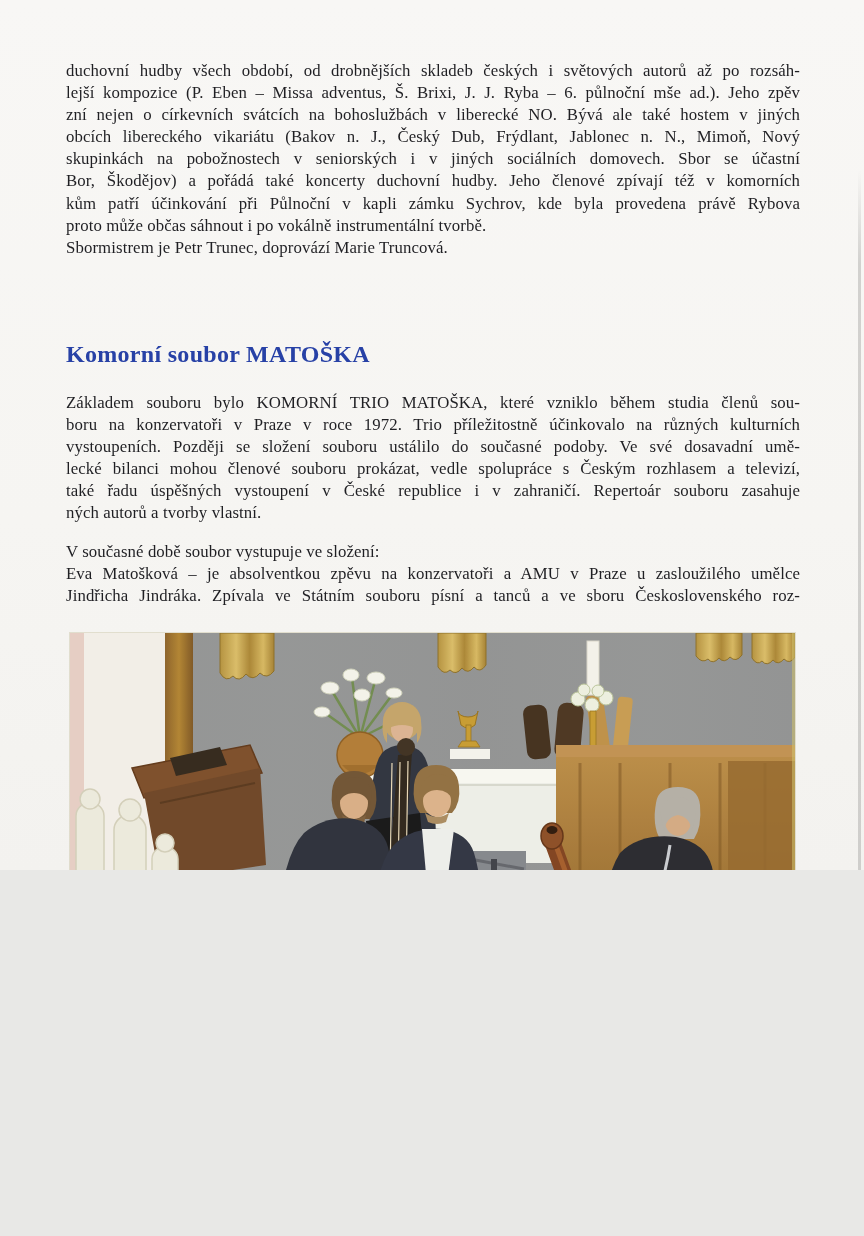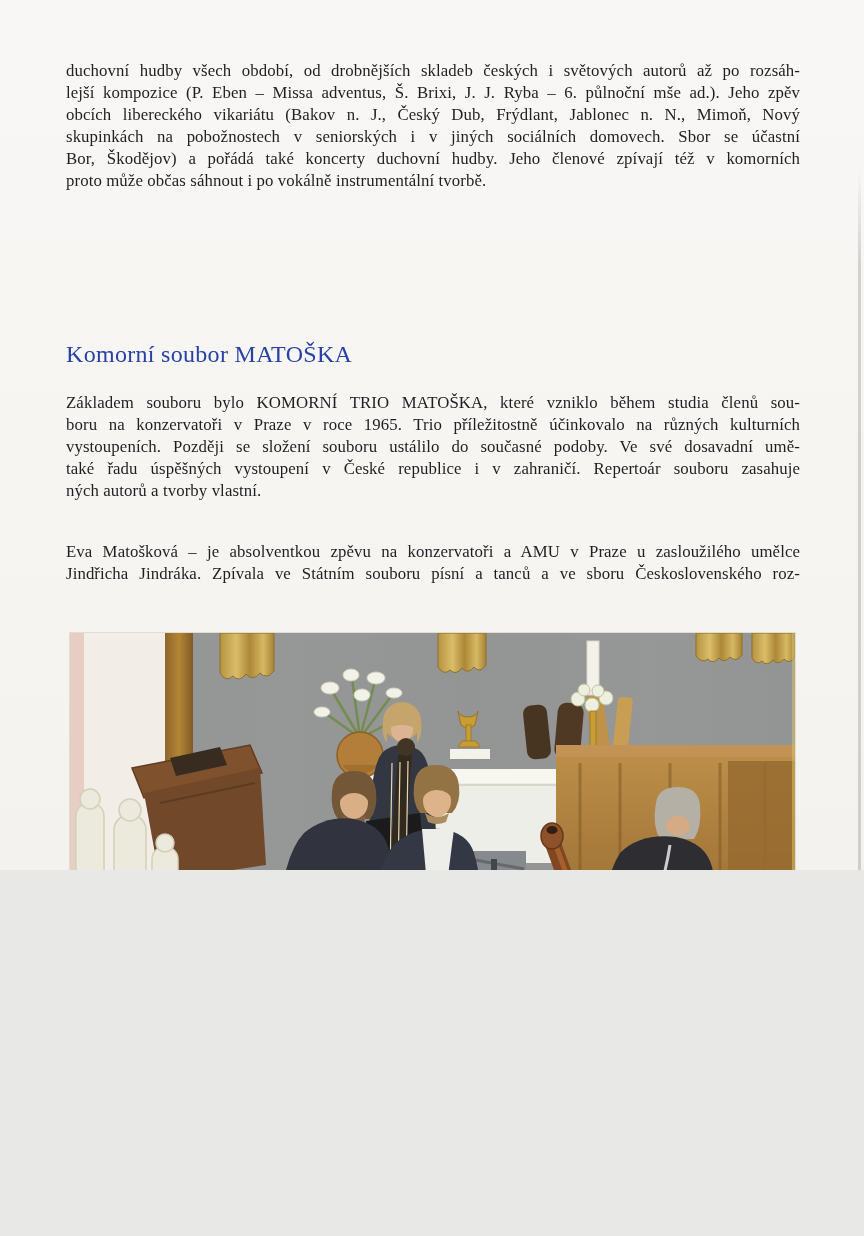--- a/index.html
+++ b/index.html
@@ -15,21 +15,21 @@
   .textcol { position:absolute; left:66px; width:734px; }
   .tline {
     font-size:16.8px; line-height:22.1px; height:22.1px; overflow:hidden;
     text-align:justify; text-align-last:justify; white-space:normal;
     letter-spacing:0.1px;
   }
   .tline.nojust { text-align:right; text-align-last:left; }
   #para1 { top:60px; }
   #heading {
     position:absolute; left:66px; top:341px; width:734px;
-    font-size:24px; font-weight:normal; color:#2741a6; letter-spacing:0.3px;
+    font-size:24px; font-weight:bold; color:#2741a6; letter-spacing:0.3px;
   }
   #para2 { top:392px; }
   #para3 { top:541px; }
   .photo {
     position:absolute; left:70px; top:633px; width:725px; height:529px;
     box-shadow:0 0 0 1px rgba(190,180,140,0.35);
   }
   .photo svg { display:block; width:100%; height:100%; }
   .scan-bottom {
     position:absolute; left:90px; top:1228px; width:760px; height:6px;
@@ -42,37 +42,42 @@
   }
 </style>
 </head>
 <body>
 
 <div class="page">
 
   <div class="textcol" id="para1">
       <div class="tline">duchovní hudby všech období, od drobnějších skladeb českých i světových autorů až po rozsáh-</div>
       <div class="tline">lejší kompozice (P. Eben – Missa adventus, Š. Brixi, J. J. Ryba – 6. půlnoční mše ad.). Jeho zpěv</div>
+      <div class="tline">zní nejen o církevních svátcích na bohoslužbách v liberecké NO. Bývá ale také hostem v jiných</div>
       <div class="tline">obcích libereckého vikariátu (Bakov n. J., Český Dub, Frýdlant, Jablonec n. N., Mimoň, Nový</div>
       <div class="tline">skupinkách na pobožnostech v seniorských i v jiných sociálních domovech. Sbor se účastní</div>
       <div class="tline">Bor, Škodějov) a pořádá také koncerty duchovní hudby. Jeho členové zpívají též v komorních</div>
+      <div class="tline">kům patří účinkování při Půlnoční v kapli zámku Sychrov, kde byla provedena právě Rybova</div>
       <div class="tline nojust">proto může občas sáhnout i po vokálně instrumentální tvorbě.</div>
+      <div class="tline nojust">Sbormistrem je Petr Trunec, doprovází Marie Truncová.</div>
     </div>
 
   <div id="heading">Komorní soubor MATOŠKA</div>
 
   <div class="textcol" id="para2">
       <div class="tline">Základem souboru bylo KOMORNÍ TRIO MATOŠKA, které vzniklo během studia členů sou-</div>
-      <div class="tline">boru na konzervatoři v Praze v roce 1965. Trio příležitostně účinkovalo na různých kulturních</div>
+      <div class="tline">boru na konzervatoři v Praze v roce 1972. Trio příležitostně účinkovalo na různých kulturních</div>
       <div class="tline">vystoupeních. Později se složení souboru ustálilo do současné podoby. Ve své dosavadní umě-</div>
+      <div class="tline">lecké bilanci mohou členové souboru prokázat, vedle spolupráce s Českým rozhlasem a televizí,</div>
       <div class="tline">také řadu úspěšných vystoupení v České republice i v zahraničí. Repertoár souboru zasahuje</div>
       <div class="tline nojust">ných autorů a tvorby vlastní.</div>
     </div>
 
   <div class="textcol" id="para3">
+      <div class="tline nojust">V současné době soubor vystupuje ve složení:</div>
       <div class="tline">Eva Matošková – je absolventkou zpěvu na konzervatoři a AMU v Praze u zasloužilého umělce</div>
       <div class="tline">Jindřicha Jindráka. Zpívala ve Státním souboru písní a tanců a ve sboru Československého roz-</div>
     </div>
 
   <div class="photo">
     <svg viewBox="0 0 725 529" preserveAspectRatio="none">
       <defs>
         <pattern id="carp" width="40" height="30" patternUnits="userSpaceOnUse">
           <rect width="40" height="30" fill="#9c2e22"></rect>
           <path d="M20,3 L34,15 L20,27 L6,15 Z" fill="none" stroke="#d2984c" stroke-width="2"></path>

